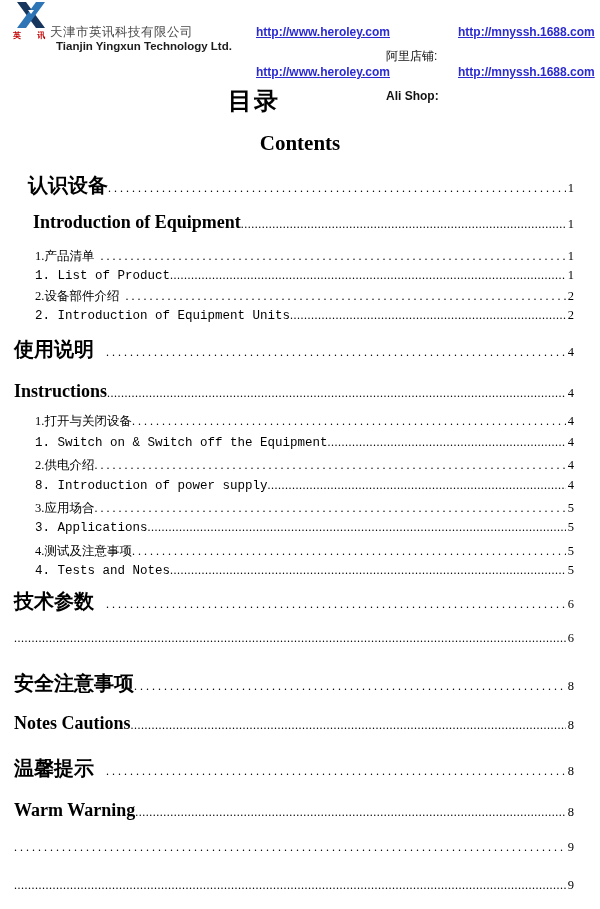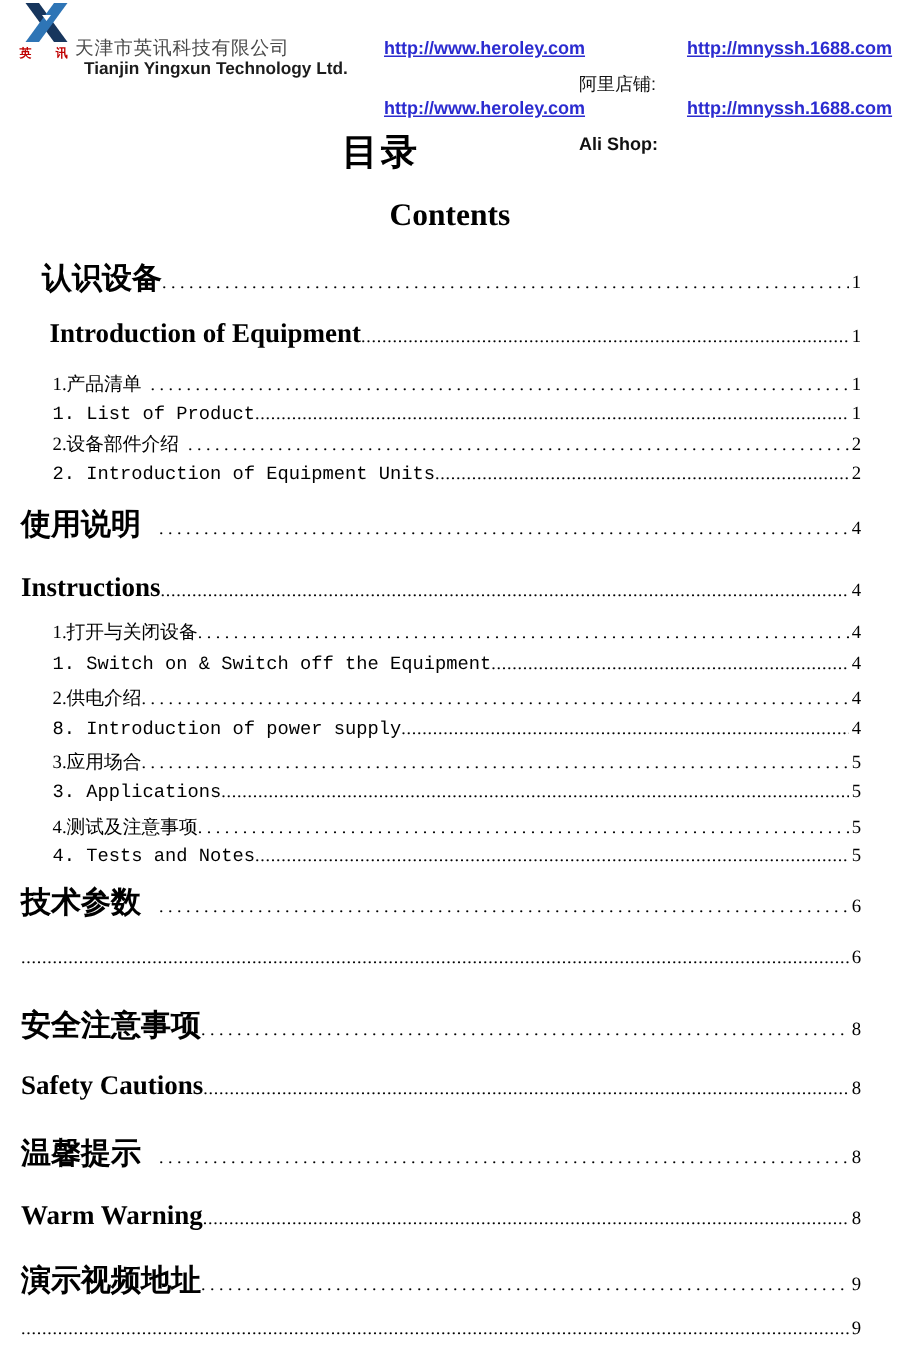--- a/index.html
+++ b/index.html
@@ -179,35 +179,34 @@
 <div class="row en1" style="top:631px;left:14px">
     <span class="dots end"></span>
     <span class="pg">6</span>
 </div>
 <div class="row cn1" style="top:670px;left:14px">
   <span class="lbl">安全注意事项</span>
     <span class="dots cnd"></span>
     <span class="pg">8</span>
 </div>
 <div class="row en1" style="top:713px;left:14px">
-  <span class="lbl">Safety Cautions</span>
+  <span class="lbl">Notes Cautions</span>
     <span class="dots end"></span>
     <span class="pg">8</span>
 </div>
 <div class="row cn1 g" style="top:755px;left:14px">
   <span class="lbl">温馨提示</span>
     <span class="dots cnd"></span>
     <span class="pg">8</span>
 </div>
 <div class="row en1" style="top:800px;left:14px">
   <span class="lbl">Warm Warning</span>
     <span class="dots end"></span>
     <span class="pg">8</span>
 </div>
 <div class="row cn1" style="top:840px;left:14px">
-  <span class="lbl">演示视频地址</span>
     <span class="dots cnd"></span>
     <span class="pg">9</span>
 </div>
 <div class="row en1" style="top:878px;left:14px">
     <span class="dots end"></span>
     <span class="pg">9</span>
 </div>
 
 </body></html>

